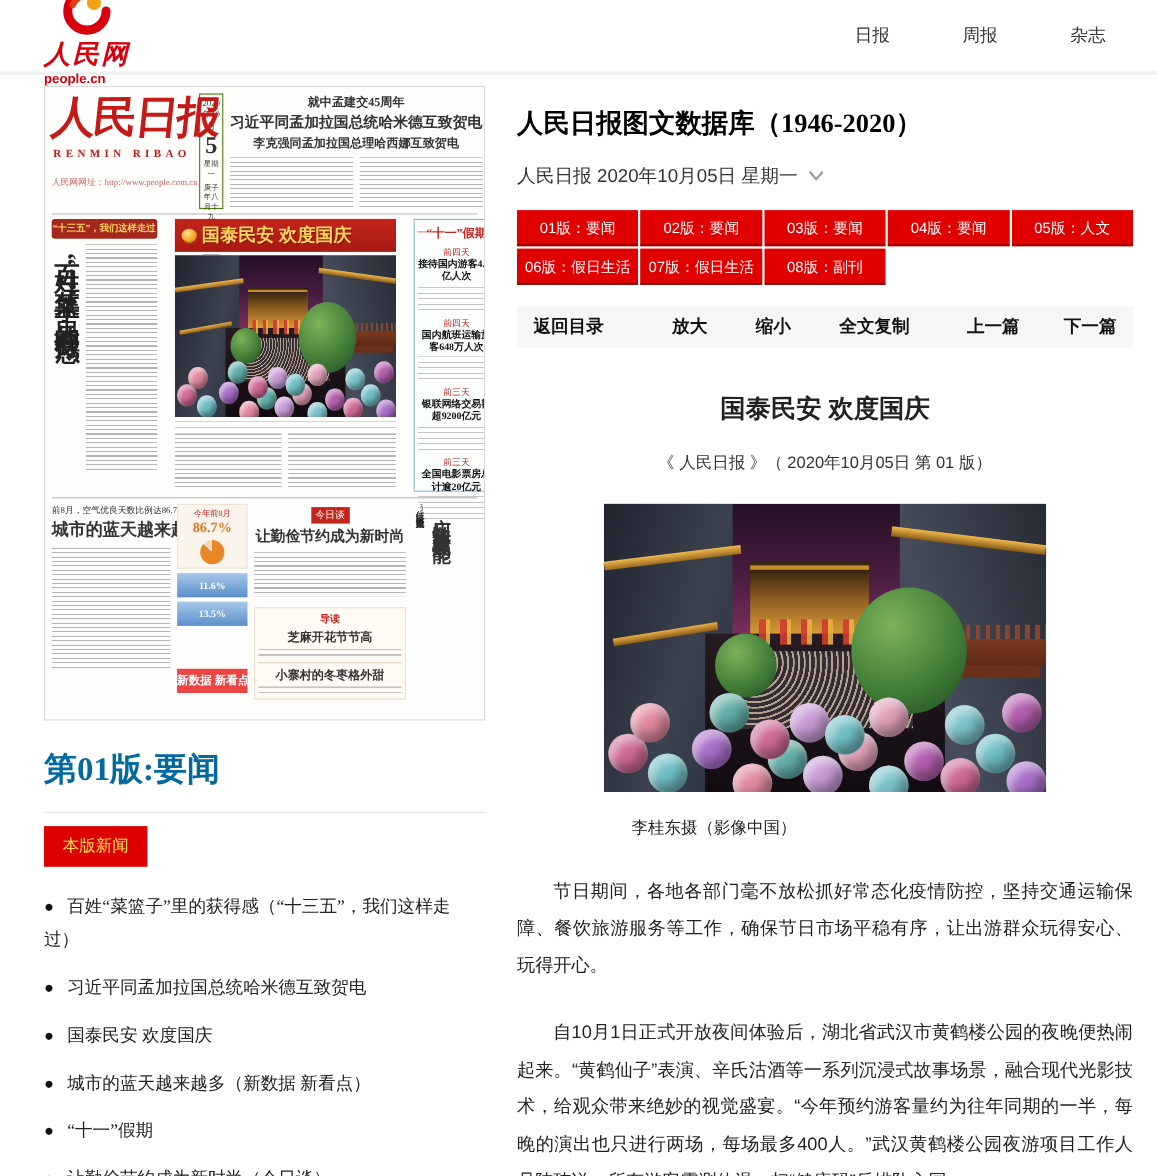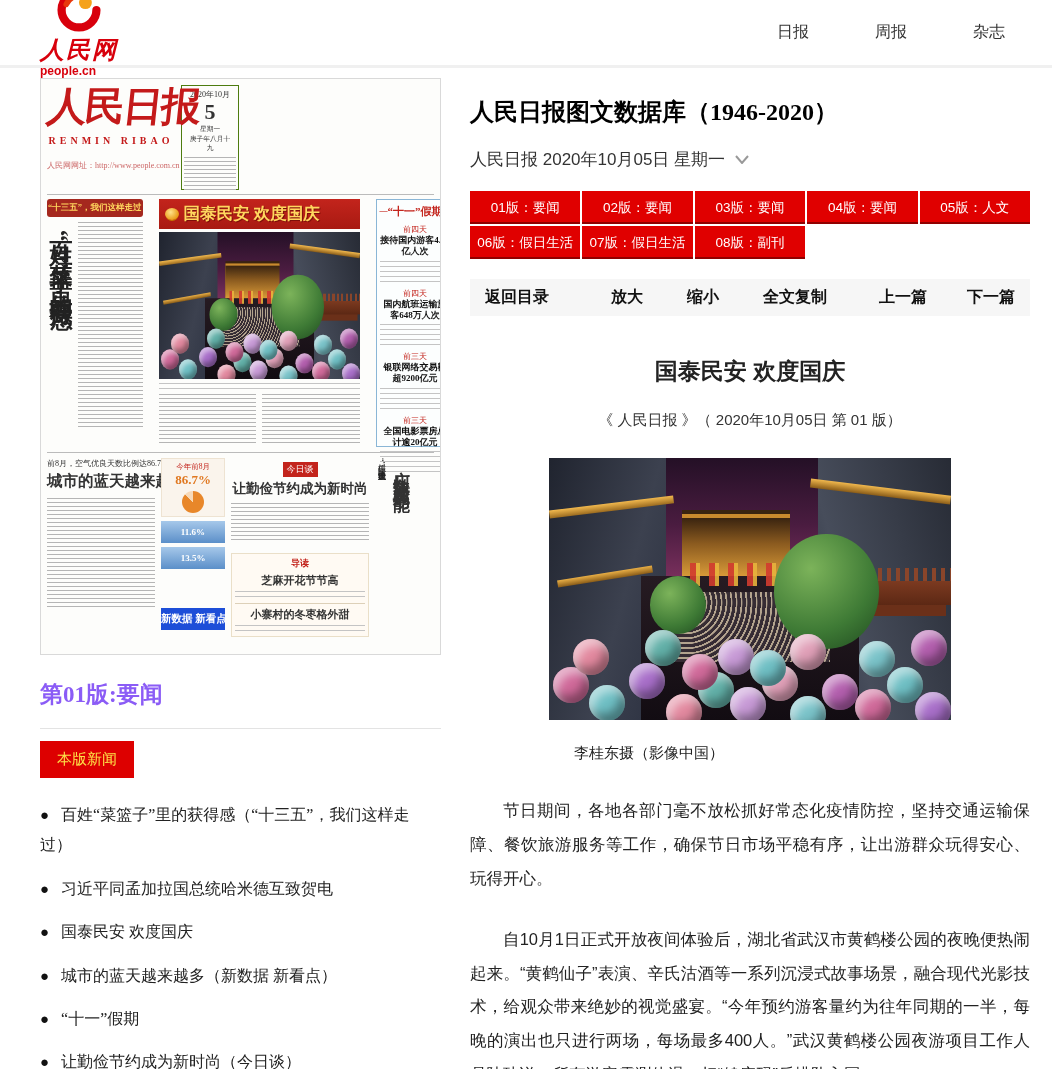--- a/index.html
+++ b/index.html
@@ -82,38 +82,38 @@
   .bot-head { font-size:15.5px; font-weight:bold; margin-top:2px; white-space:nowrap; }
   .bot-c1 .ft { height:112px; margin-top:6px; }
   .bot-c2 { width:64px; display:flex; flex-direction:column; }
   .info { background:#faf4ec; border:1px solid #eee3d2; padding:3px; text-align:center; }
   .info-tag { font-size:7.5px; color:#c3241c; white-space:nowrap; }
   .info-val { font-size:13px; font-weight:bold; color:#e07820; }
   .pie { width:22px; height:22px; border-radius:50%; margin:3px auto 0;
     background:conic-gradient(#e8872a 0 87%, #f7d9b8 0); }
   .blue-block { margin-top:4px; background:linear-gradient(#a6c8ea,#5b8fc9); color:#fff;
     font-size:9px; font-weight:bold; text-align:center; padding:6px 0; }
-  .badge-nd { margin-top:auto; background:#1d4ed8; color:#fff; font-size:10.5px; font-weight:bold;
+  .badge-nd { margin-top:auto; background:#ef4444; color:#fff; font-size:10.5px; font-weight:bold;
     text-align:center; padding:4px 0; white-space:nowrap; }
   .bot-c3 { width:138px; text-align:center; }
   .tt-tag { display:inline-block; font-size:9px; color:#fff; background:#c3241c; padding:1px 4px; }
   .tt-head { font-size:13.5px; font-weight:bold; margin-top:3px; white-space:nowrap; }
   .bot-c3 .ft { height:40px; margin-top:5px; }
   .guide { margin-top:10px; background:#fffaf3; border:1px solid #eadfc8; padding:3px; }
   .guide-tag { font-size:9px; color:#c3241c; font-weight:bold; }
   .g-item { font-size:11px; font-weight:bold; margin-top:3px; white-space:nowrap; }
   .guide .ftl { height:8px; margin-top:3px; }
   .guide hr { border:none; border-top:1px solid #ddd0b8; margin-top:4px; }
   .bot-c4 { width:58px; display:flex; gap:4px; }
   .vkick { writing-mode:vertical-rl; font-size:8px; color:#222; }
   .vhead2 { writing-mode:vertical-rl; font-size:17px; font-weight:bold; letter-spacing:3px; }
 
   
-  .edition { font-family:"Liberation Serif", serif; font-size:23px; font-weight:bold;
-    color:#8b5cf6; margin-top:24px; }
+  .edition { font-family:"Liberation Serif", serif; font-size:30px; font-weight:bold;
+    color:#0369a1; margin-top:24px; }
   .divider { border:none; border-top:1px solid #e3e3e3; margin-top:18px; }
   .section-btn { display:inline-block; margin-top:12px; background:#dd0000; color:#fde047;
     font-size:15px; padding:9px 17px; cursor:pointer; }
   .news-list { margin-top:22px; list-style:none;font-family:Liberation Serif, serif; }
   .news-list li { font-size:16px; line-height:1.9; color:#222; margin-bottom:13px; cursor:pointer; }
   .blt { color:#111; margin-right:12px; font-size:15px; }
 
   
   .page-title { font-family:"Liberation Serif", serif; font-size:24px; font-weight:bold;
     color:#000; margin-top:18px; }
@@ -209,20 +209,29 @@
           <div class="mast-title">人民日报</div>
           <div class="mast-roman">RENMIN RIBAO</div>
           <div class="mast-url">人民网网址：http://www.people.com.cn</div>
         </div>
         <div class="datebox">
           <div class="ym">2020年10月</div>
           <div class="d">5</div>
           <div class="wd">星期一</div>
           <div class="lu">庚子年八月十九</div>
           <div class="ft"></div>
+        </div>
+        <div class="mast-right">
+          <div class="kicker1">就中孟建交45周年</div>
+          <div class="head-main">习近平同孟加拉国总统哈米德互致贺电</div>
+          <div class="head-sub">李克强同孟加拉国总理哈西娜互致贺电</div>
+          <div class="mast-cols">
+              <div class="ft"></div>
+              <div class="ft"></div>
+            </div>
         </div>
       </div>
 
       <div class="mid">
         <div class="mid-l">
           <div class="badge135">“十三五”，我们这样走过</div>
           <div class="mid-l-body">
             <div class="vhead">百姓“菜篮子”里的获得感</div>
             <div class="ft"></div>
           </div>

